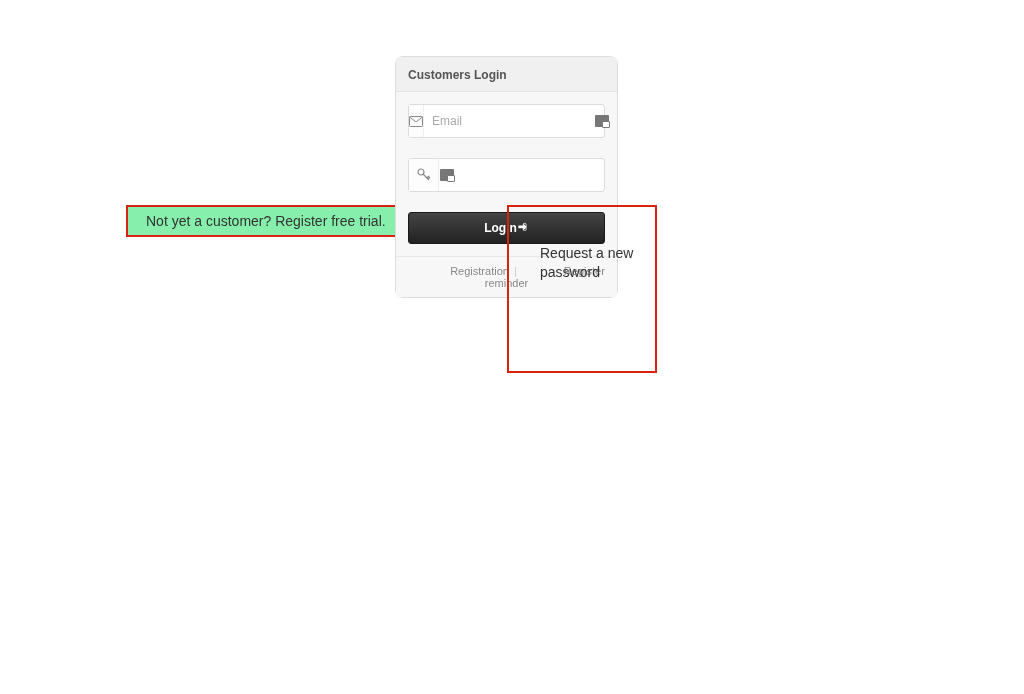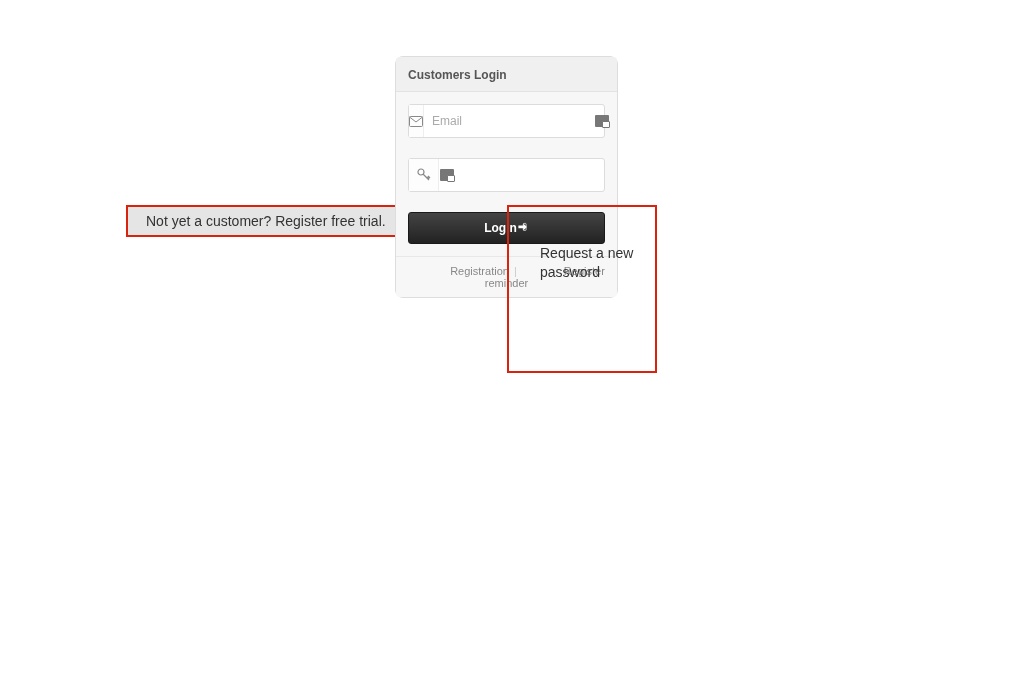--- a/index.html
+++ b/index.html
@@ -112,21 +112,21 @@
       color: #cccccc;
       padding: 0 2px;
     }
     .callout-left {
       position: absolute;
       left: 126px;
       top: 205px;
       width: 378px;
       height: 32px;
       border: 2px solid #d9230f;
-      background: #e5e5e5;
+      background: #86efac;
       display: flex;
       align-items: center;
       padding-left: 18px;
     }
     .callout-left-text {
       font-size: 14px;
       color: #333333;
     }
     .callout-right {
       position: absolute;

